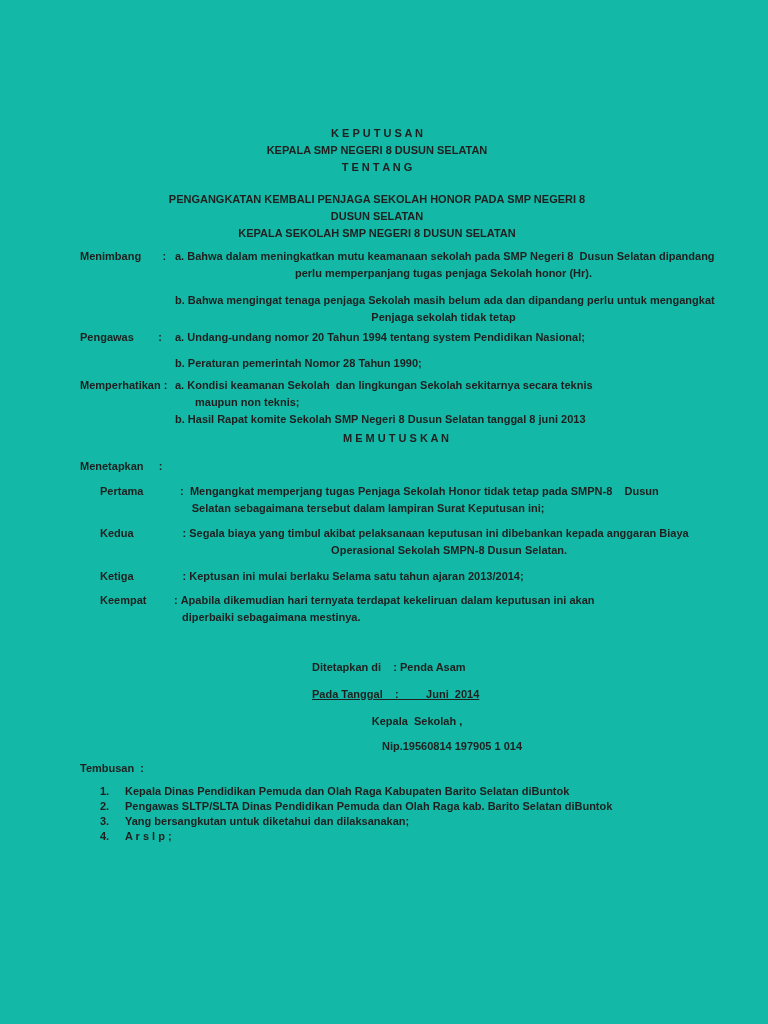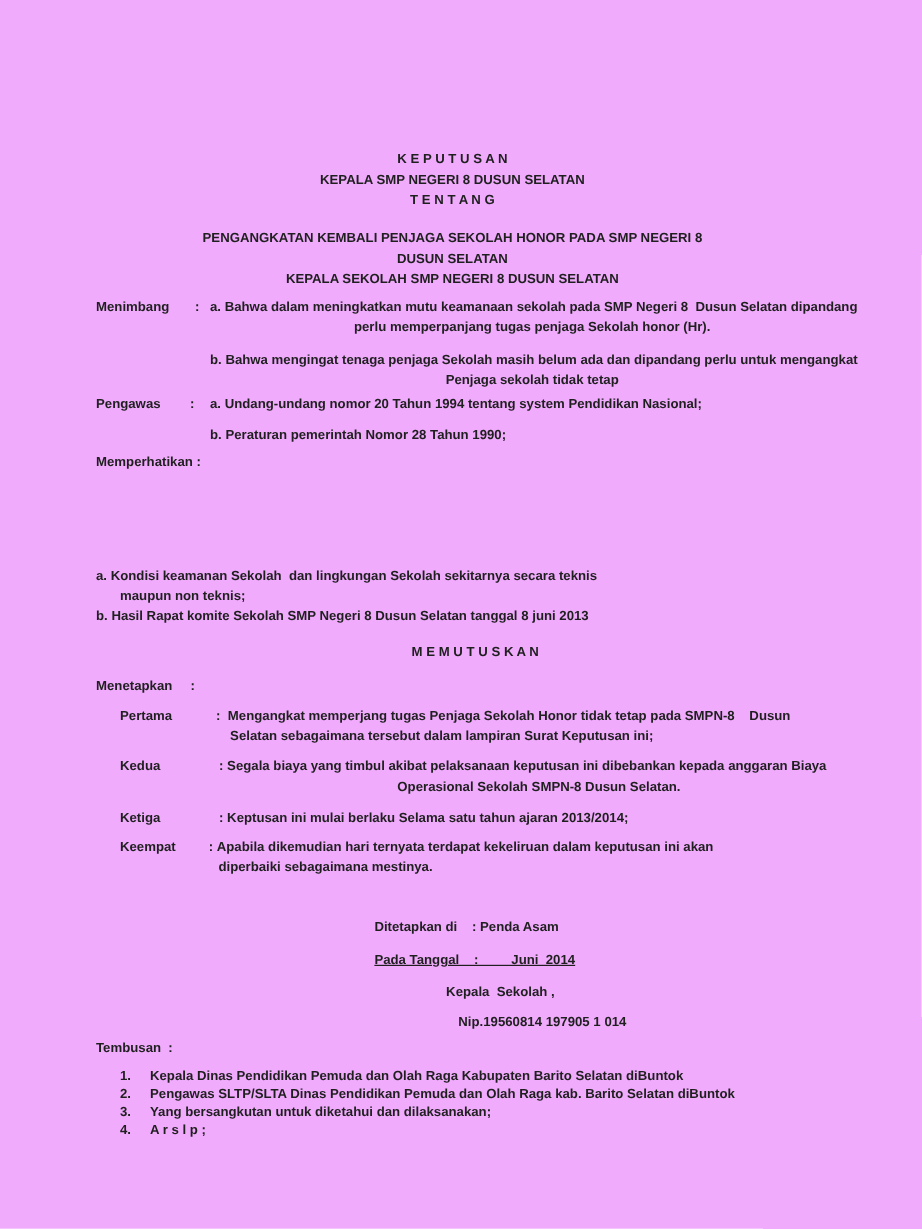--- a/index.html
+++ b/index.html
@@ -5,43 +5,43 @@
   * { box-sizing: border-box; }
   html, body { margin: 0; padding: 0; }
   body {
     width: 768px; height: 1024px;
     background: #ffffff;
     font-family: "Liberation Sans", sans-serif;
   }
   .page {
     position: relative;
     width: 768px; height: 1024px;
-    background: #f0abfc;
+    background: #14b8a6;
     color: #1f1f1f;
     font-weight: bold;
     font-size: 11px;
     line-height: 17px;
     padding: 125px 56px 0 80px;
     overflow: hidden;
   }
   .t { white-space: pre; }
   .center { text-align: center; }
   .head-center { padding-right: 38px; text-align: center; }
   .subject-block { margin-top: 15px; }
   .row { display: flex; align-items: flex-start; }
   .lbl { flex: 0 0 95px; white-space: pre; }
   .content { flex: 1; min-width: 0; }
   .drow { padding-left: 20px; }
   .drow .lbl { flex: 0 0 78px; }
   .m-menimbang { margin-top: 6px; }
   .m-itemb { margin-top: 10px; }
   .m-mengingat { margin-top: 3px; }
   .m-mengingat-b { margin-top: 9px; }
-  .m-memperhatikan { margin-top: 5px; flex-direction: column; }
-  .m-memutuskan { margin-top: 13px; }
+  .m-memperhatikan { margin-top: 5px; }
+  .m-memutuskan { margin-top: 2px; }
   .m-menetapkan { margin-top: 11px; }
   .m-pertama { margin-top: 8px; }
   .m-kedua { margin-top: 8px; }
   .m-ketiga { margin-top: 9px; }
   .m-keempat { margin-top: 7px; }
   .ind4 { padding-left: 4px; }
   .ind8 { padding-left: 8px; }
   .ind20 { padding-left: 20px; }
   .sig { margin-top: 33px; margin-left: 232px; width: 210px; }
   .sig-tanggal { margin-top: 10px; text-decoration: underline; }

